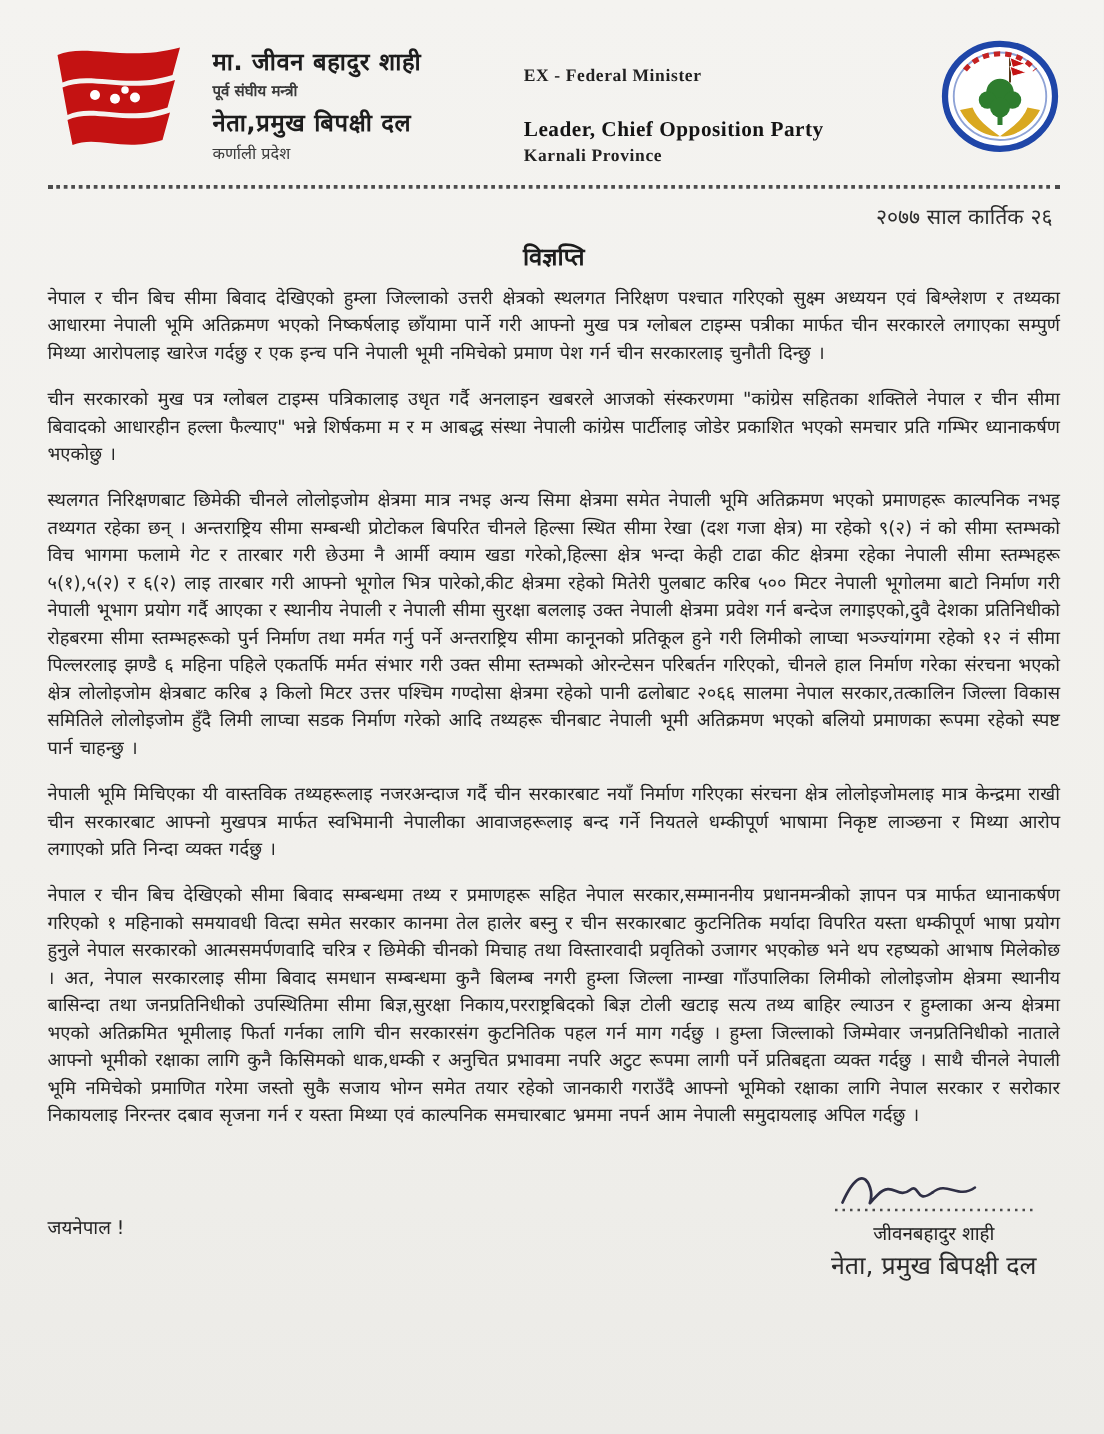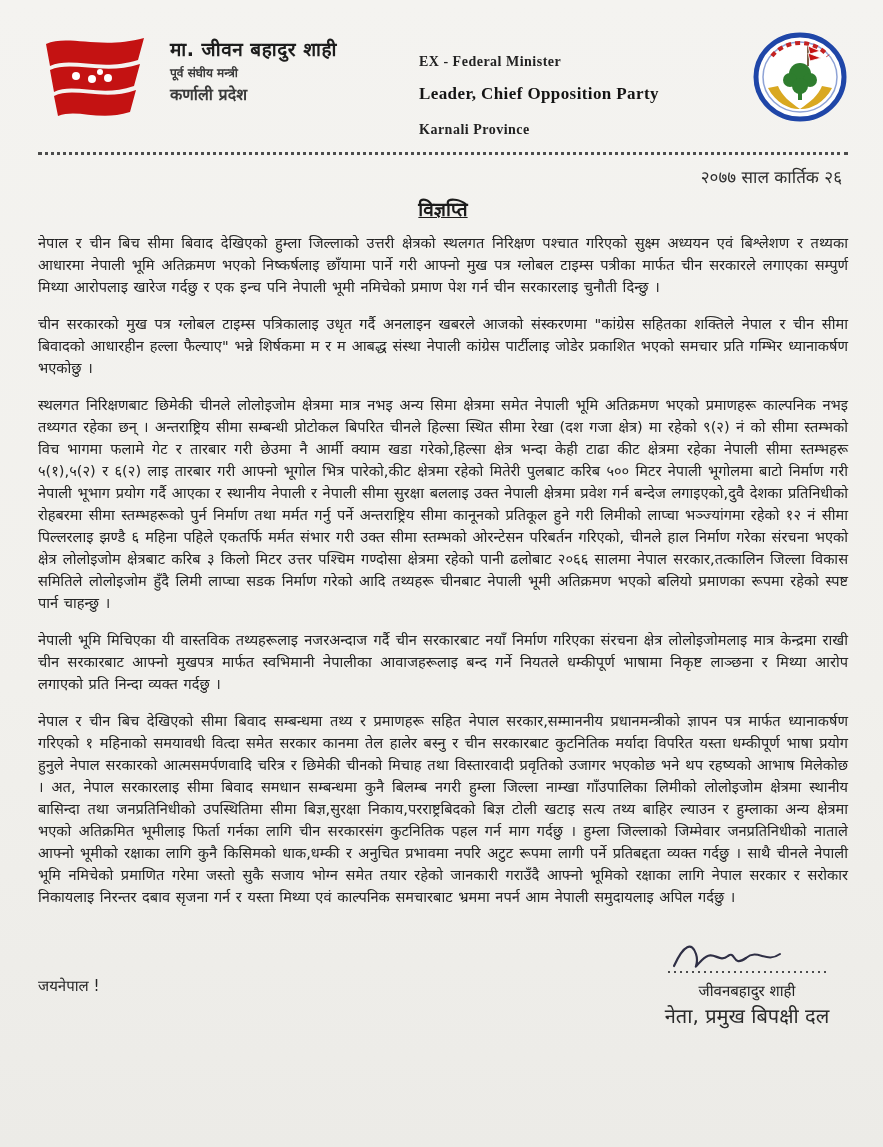--- a/index.html
+++ b/index.html
@@ -16,31 +16,31 @@
     padding:30px 35px 20px 38px;
     position:relative;
   }
   
   .letterhead{display:flex;align-items:flex-start;gap:14px;}
   .flag-logo{flex:0 0 118px;height:92px;}
   .np-block{flex:0 0 235px;padding-top:6px;}
   .np-line1{font-size:19px;font-weight:bold;color:#1d1d1d;letter-spacing:.5px;}
   .np-line2{font-size:12px;font-weight:bold;color:#3a3a3a;margin-top:2px;}
   .np-line3{font-size:19px;font-weight:bold;color:#1d1d1d;margin-top:4px;letter-spacing:.5px;}
-  .np-line4{font-size:16px;font-weight:bold;color:#3a3a3a;margin-top:2px;}
+  .np-line4{font-size:13px;font-weight:normal;color:#3a3a3a;margin-top:2px;}
   .en-block{flex:1 1 auto;padding-top:8px;font-family:"Liberation Serif","DejaVu Serif",serif;}
   .en-line1{font-size:18px;font-weight:bold;color:#141414;letter-spacing:.6px;}
   .en-line2{font-size:14px;font-weight:bold;color:#222;margin-top:16px;letter-spacing:.5px;}
-  .en-line3{font-size:17px;font-weight:bold;color:#141414;margin-top:14px;letter-spacing:.4px;}
-  .en-line4{font-size:14px;font-weight:bold;color:#222;margin-top:18px;letter-spacing:.5px;}
+  .en-line3{font-size:17px;font-weight:bold;color:#141414;margin-top:24px;letter-spacing:.4px;}
+  .en-line4{font-size:14px;font-weight:bold;color:#222;margin-top:4px;letter-spacing:.5px;}
   .emblem{flex:0 0 96px;height:92px;}
   
   .dotted-rule{border:0;border-top:3px dotted #4c4c4c;margin:14px 0 0 0;}
   .date-line{text-align:right;font-size:17px;color:#2e2e2e;margin:10px 6px 0 0;}
-  .doc-title{text-align:center;font-size:19px;font-weight:bold;color:#1c1c1c;margin:8px 0 10px 0;text-decoration:underline;}
+  .doc-title{text-align:center;font-size:19px;font-weight:bold;color:#1c1c1c;margin:8px 0 10px 0;}
   
   .body-text p{
     font-size:14.6px;line-height:22px;text-align:justify;
     margin:0 0 15px 0;color:#242424;
     word-spacing:1px;
   }
   
   .closing-row{display:flex;justify-content:space-between;align-items:flex-end;margin-top:26px;}
   .closing{font-size:15px;color:#242424;padding-bottom:34px;}
   .sign-block{text-align:center;padding-right:16px;}
@@ -61,20 +61,21 @@
       <path d="M16 66 C36 56 66 72 98 60 L92 82 C60 92 40 78 20 86 Z" fill="#c41212"></path>
       <circle cx="38" cy="46" r="4" fill="#ffffff"></circle>
       <circle cx="54" cy="49" r="4" fill="#ffffff"></circle>
       <circle cx="70" cy="48" r="4" fill="#ffffff"></circle>
       <circle cx="62" cy="42" r="3" fill="#ffffff"></circle>
     </svg>
 
     <div class="np-block">
       <div class="np-line1">मा. जीवन बहादुर शाही</div>
       <div class="np-line2">पूर्व संघीय मन्त्री</div>
+      <div class="np-line3">नेता,प्रमुख बिपक्षी दल</div>
       <div class="np-line4">कर्णाली प्रदेश</div>
     </div>
 
     <div class="en-block">
       <div class="en-line2">EX - Federal Minister</div>
       <div class="en-line3">Leader, Chief Opposition Party</div>
       <div class="en-line4">Karnali Province</div>
     </div>
 
     <svg class="emblem" viewBox="0 0 96 92">

